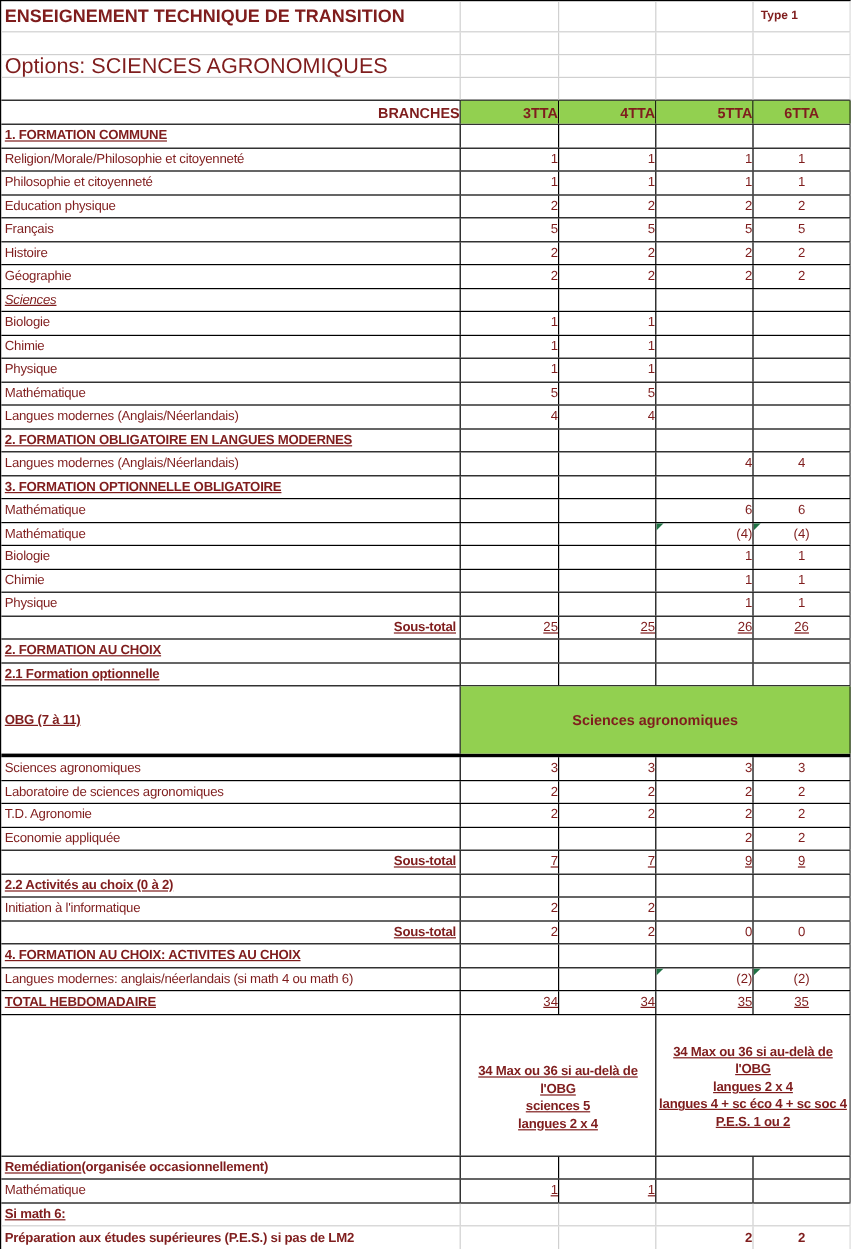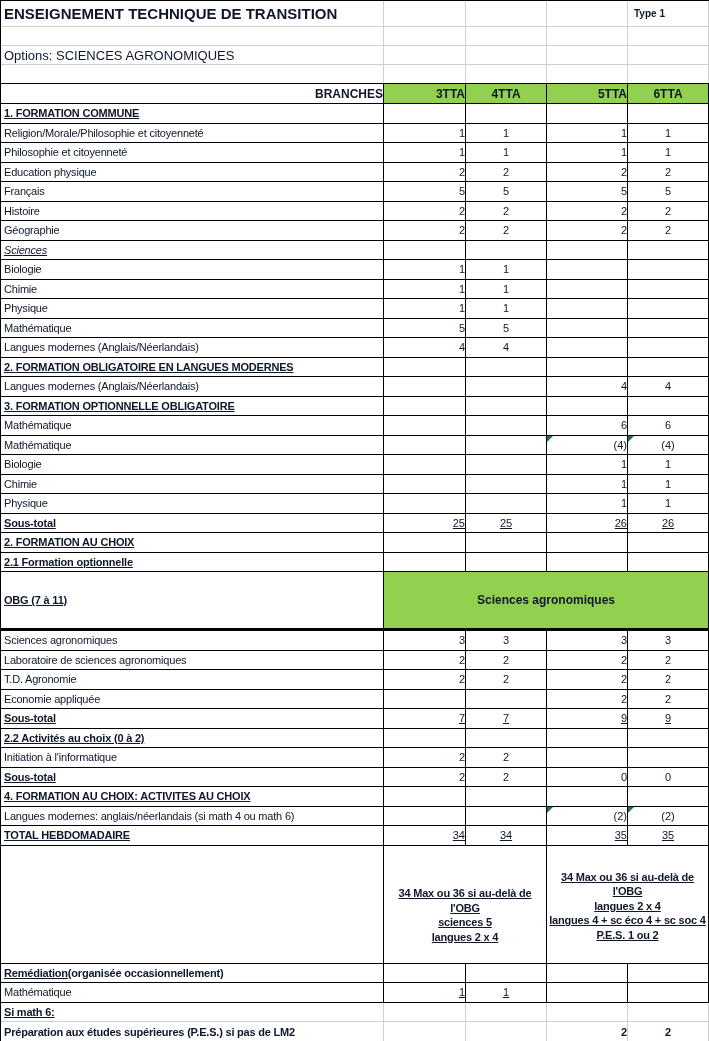--- a/index.html
+++ b/index.html
@@ -1,40 +1,40 @@
 <!DOCTYPE html>
 <html><head>
 <meta charset="utf-8">
 <style>
   *{box-sizing:border-box;margin:0;padding:0}
   html,body{background:#ffffff}
   .sheet{
     width:709px;height:1041px;overflow:hidden;background:#fff;
     border-left:1px solid #000;border-top:1px solid #000;
-    font-family:"Liberation Sans",sans-serif;color:#0f172a;
+    font-family:"Liberation Sans",sans-serif;color:#7f1d1d;
   }
   .row{display:flex;border-bottom:1px solid #000}
   .row.gb{border-bottom:1px solid #d0d0d0}
   .row.nb{border-bottom:none}
   .row.thick{border-bottom:3px solid #000}
   .r26{height:26px}.r19a{height:19px}.rh{height:20px}
   .r19{height:19.5px}.r20{height:20px}.robg{height:59px}.rnote{height:118px}
   .c{border-right:1px solid #000;display:flex;align-items:center;position:relative;overflow:hidden;background:transparent}
   .c.tg{border-right-color:#d0d0d0}
   .c0{width:383px;flex:none;padding-left:3px}
   .cb{width:82px;flex:none;justify-content:flex-end}
-  .cc{width:81px;flex:none;justify-content:center}
+  .cc{width:81px;flex:none;justify-content:flex-end}
   .cd{width:81px;flex:none;justify-content:flex-end}
   .ce{width:81px;flex:none;justify-content:center}
   .jc{justify-content:flex-end;padding-left:0}
-  .je{justify-content:flex-start;padding-right:3px}
+  .je{justify-content:flex-end;padding-right:3px}
   .jl{justify-content:flex-start}
   .green{background:#92D050}
   .title{font-size:15px;font-weight:bold;white-space:nowrap}
-  .options{font-size:13px;white-space:nowrap}
+  .options{font-size:18px;white-space:nowrap}
   .type1{font-size:10px;font-weight:bold;padding-left:6px}
   .hdr{font-weight:bold;font-size:12px}
   .lbl{font-size:11px;letter-spacing:-0.2px;line-height:12px;white-space:nowrap}
   .sec{font-weight:bold;text-decoration:underline}
   .ital{font-style:italic;text-decoration:underline;font-weight:normal}
   .bld{font-weight:bold}
   .val{font-size:11px}
   .val.bu{font-weight:normal;text-decoration:underline}
   .val.u{text-decoration:underline}
   .val.b{font-weight:bold}

